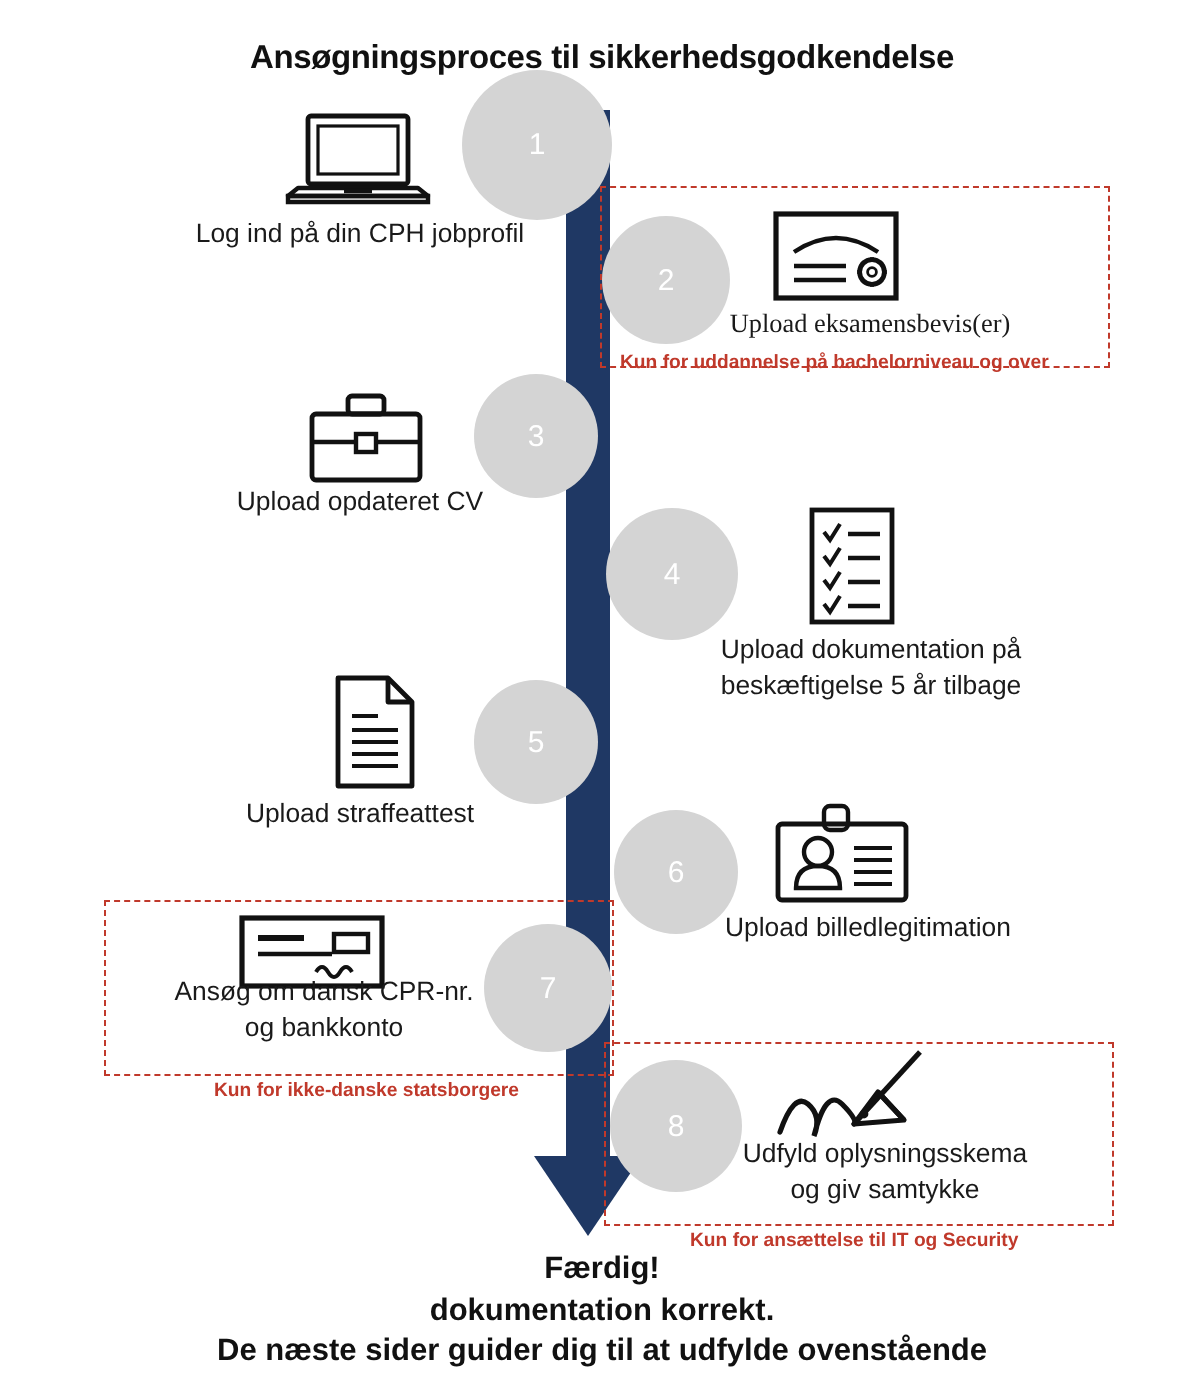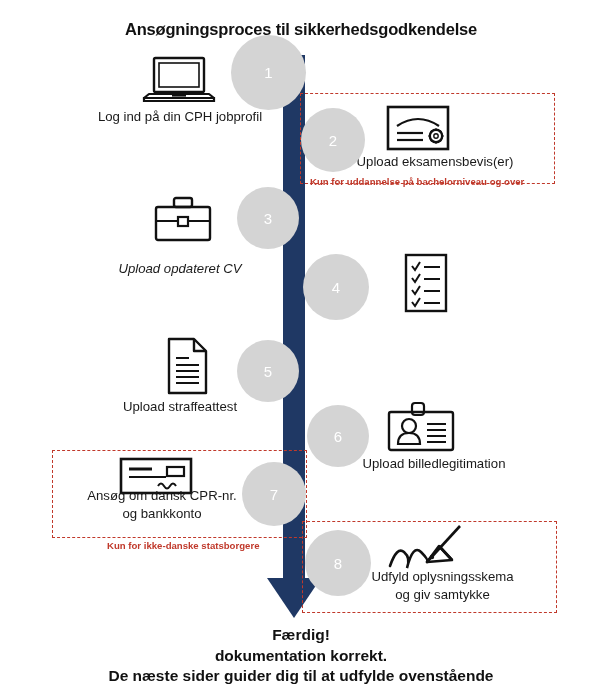--- a/index.html
+++ b/index.html
@@ -154,49 +154,51 @@
       <path d="M12 22 Q33 8 54 22" fill="none" stroke="#111" stroke-width="2.2"></path>
       <path d="M12 29 H38" stroke="#111" stroke-width="2.2"></path>
       <path d="M12 36 H38" stroke="#111" stroke-width="2.2"></path>
       <circle cx="51" cy="32" r="6.2" fill="none" stroke="#111" stroke-width="2.4"></circle>
       <circle cx="51" cy="32" r="2.2" fill="#fff" stroke="#111" stroke-width="1.4"></circle>
       <path d="M51 24.6 V26.6 M51 37.4 V39.4 M43.6 32 H45.6 M56.4 32 H58.4
                M45.8 26.8 L47.2 28.2 M54.8 35.8 L56.2 37.2
                M56.2 26.8 L54.8 28.2 M47.2 35.8 L45.8 37.2" stroke="#111" stroke-width="2"></path>
     </svg>
   </div>
-  <div class="caption center" style="left:330px; top:153px; width:210px;">Upload eksamensbevis(er)</div>
+  <div class="caption center" style="left:330px; top:153px; width:210px;font-family:Liberation Serif, serif;">Upload eksamensbevis(er)</div>
   <div class="rednote" style="left:310px; top:176px;">Kun for uddannelse på bachelorniveau og over</div>
 
   <div class="icon" style="left:152px; top:195px;">
     <svg width="62" height="48" viewBox="0 0 62 48">
       <rect x="22" y="3" width="18" height="9" rx="2" fill="none" stroke="#111" stroke-width="2.4"></rect>
       <rect x="4" y="12" width="54" height="33" rx="2" fill="none" stroke="#111" stroke-width="2.4"></rect>
       <path d="M4 26 H26 M36 26 H58" stroke="#111" stroke-width="2.2"></path>
       <rect x="26" y="22" width="10" height="9" fill="none" stroke="#111" stroke-width="2.2"></rect>
     </svg>
   </div>
   <div class="circle" style="left:237px; top:187px; width:62px; height:62px;">
     <span>3</span>
   </div>
-  <div class="caption center" style="left:80px; top:260px; width:200px;font-style:italic;">Upload opdateret CV</div>
+  <div class="caption center" style="left:80px; top:242px; width:200px;">Upload opdateret CV</div>
 
   <div class="circle" style="left:303px; top:254px; width:66px; height:66px;">
     <span>4</span>
   </div>
   <div class="icon" style="left:403px; top:252px;">
     <svg width="46" height="62" viewBox="0 0 46 62">
       <rect x="3" y="3" width="40" height="56" fill="none" stroke="#111" stroke-width="2.4"></rect>
       <path d="M9 14 L12 18 L17 10" fill="none" stroke="#111" stroke-width="2"></path>
       <path d="M9 26 L12 30 L17 22" fill="none" stroke="#111" stroke-width="2"></path>
       <path d="M9 38 L12 42 L17 34" fill="none" stroke="#111" stroke-width="2"></path>
       <path d="M9 50 L12 54 L17 46" fill="none" stroke="#111" stroke-width="2"></path>
       <path d="M21 15 H37 M21 27 H37 M21 39 H37 M21 51 H37" stroke="#111" stroke-width="2.2"></path>
     </svg>
   </div>
+  <div class="caption center" style="left:328px; top:316px; width:215px;">Upload dokumentation på
+beskæftigelse 5 år tilbage</div>
 
   <div class="icon" style="left:165px; top:336px;">
     <svg width="46" height="60" viewBox="0 0 46 60">
       <path d="M4 3 H29 L41 15 V57 H4 Z" fill="none" stroke="#111" stroke-width="2.4" stroke-linejoin="round"></path>
       <path d="M29 3 V15 H41" fill="none" stroke="#111" stroke-width="2.4" stroke-linejoin="round"></path>
       <path d="M11 22 H24 M11 29 H34 M11 35 H34 M11 41 H34 M11 47 H34" stroke="#111" stroke-width="2"></path>
     </svg>
   </div>
   <div class="circle" style="left:237px; top:340px; width:62px; height:62px;">
     <span>5</span>
@@ -240,20 +242,21 @@
     <svg width="90" height="56" viewBox="0 0 90 56">
       <path d="M8 44 q7 -20 14 -14 t3 16 q6 -24 14 -16 t6 10" fill="none" stroke="#111" stroke-width="2.6" stroke-linecap="round"></path>
       <path d="M45 40 L78 4" fill="none" stroke="#111" stroke-width="2.6"></path>
       <path d="M57 24 L70 38" fill="none" stroke="#111" stroke-width="2.6"></path>
       <path d="M45 40 L57 24 L70 38 Z" fill="none" stroke="#111" stroke-width="2.6" stroke-linejoin="round"></path>
       <circle cx="50" cy="35" r="2.2" fill="#111"></circle>
     </svg>
   </div>
   <div class="caption center" style="left:335px; top:568px; width:215px;">Udfyld oplysningsskema
 og giv samtykke</div>
+  <div class="rednote" style="left:345px; top:615px;">Kun for ansættelse til IT og Security</div>
 
   <div class="footer">
     <div>Færdig!</div>
     <div>dokumentation korrekt.</div>
     <div>De næste sider guider dig til at udfylde ovenstående</div>
   </div>
 
 </div>
 
 </body></html>

